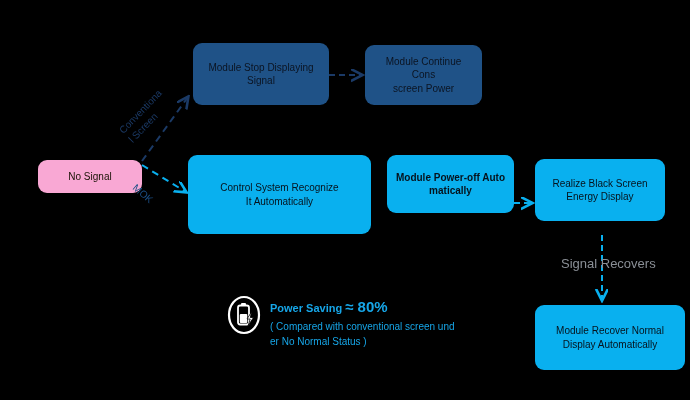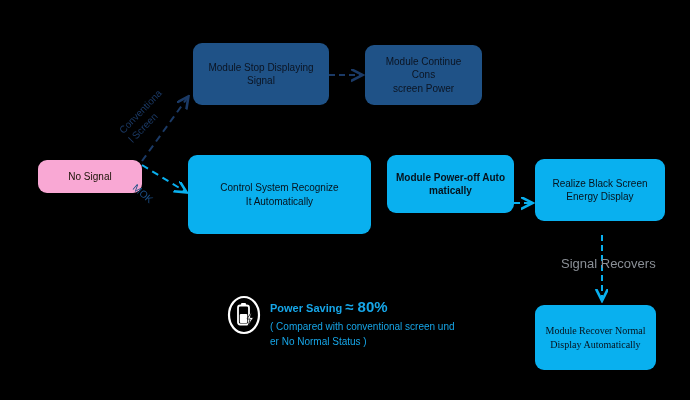--- a/index.html
+++ b/index.html
@@ -169,21 +169,21 @@
     </div>
   </div>
 
   <div class="node cyan" style="left:535px; top:159px; width:130px; height:62px;">
     <div>
       <span>Realize Black Screen</span>
       <span>Energy Display</span>
     </div>
   </div>
 
-  <div class="node cyan" style="left:535px; top:305px; width:121px; height:65px;font-family:Liberation Serif, serif;">
+  <div class="node cyan" style="left:535px; top:305px; width:150px; height:65px;">
     <div>
       <span>Module Recover Normal</span>
       <span>Display Automatically</span>
     </div>
   </div>
 
   <div class="edge-label rot-up" style="left:117px; top:128px;">
     <div>Conventiona</div>
     <div>l Screen</div>
   </div>

